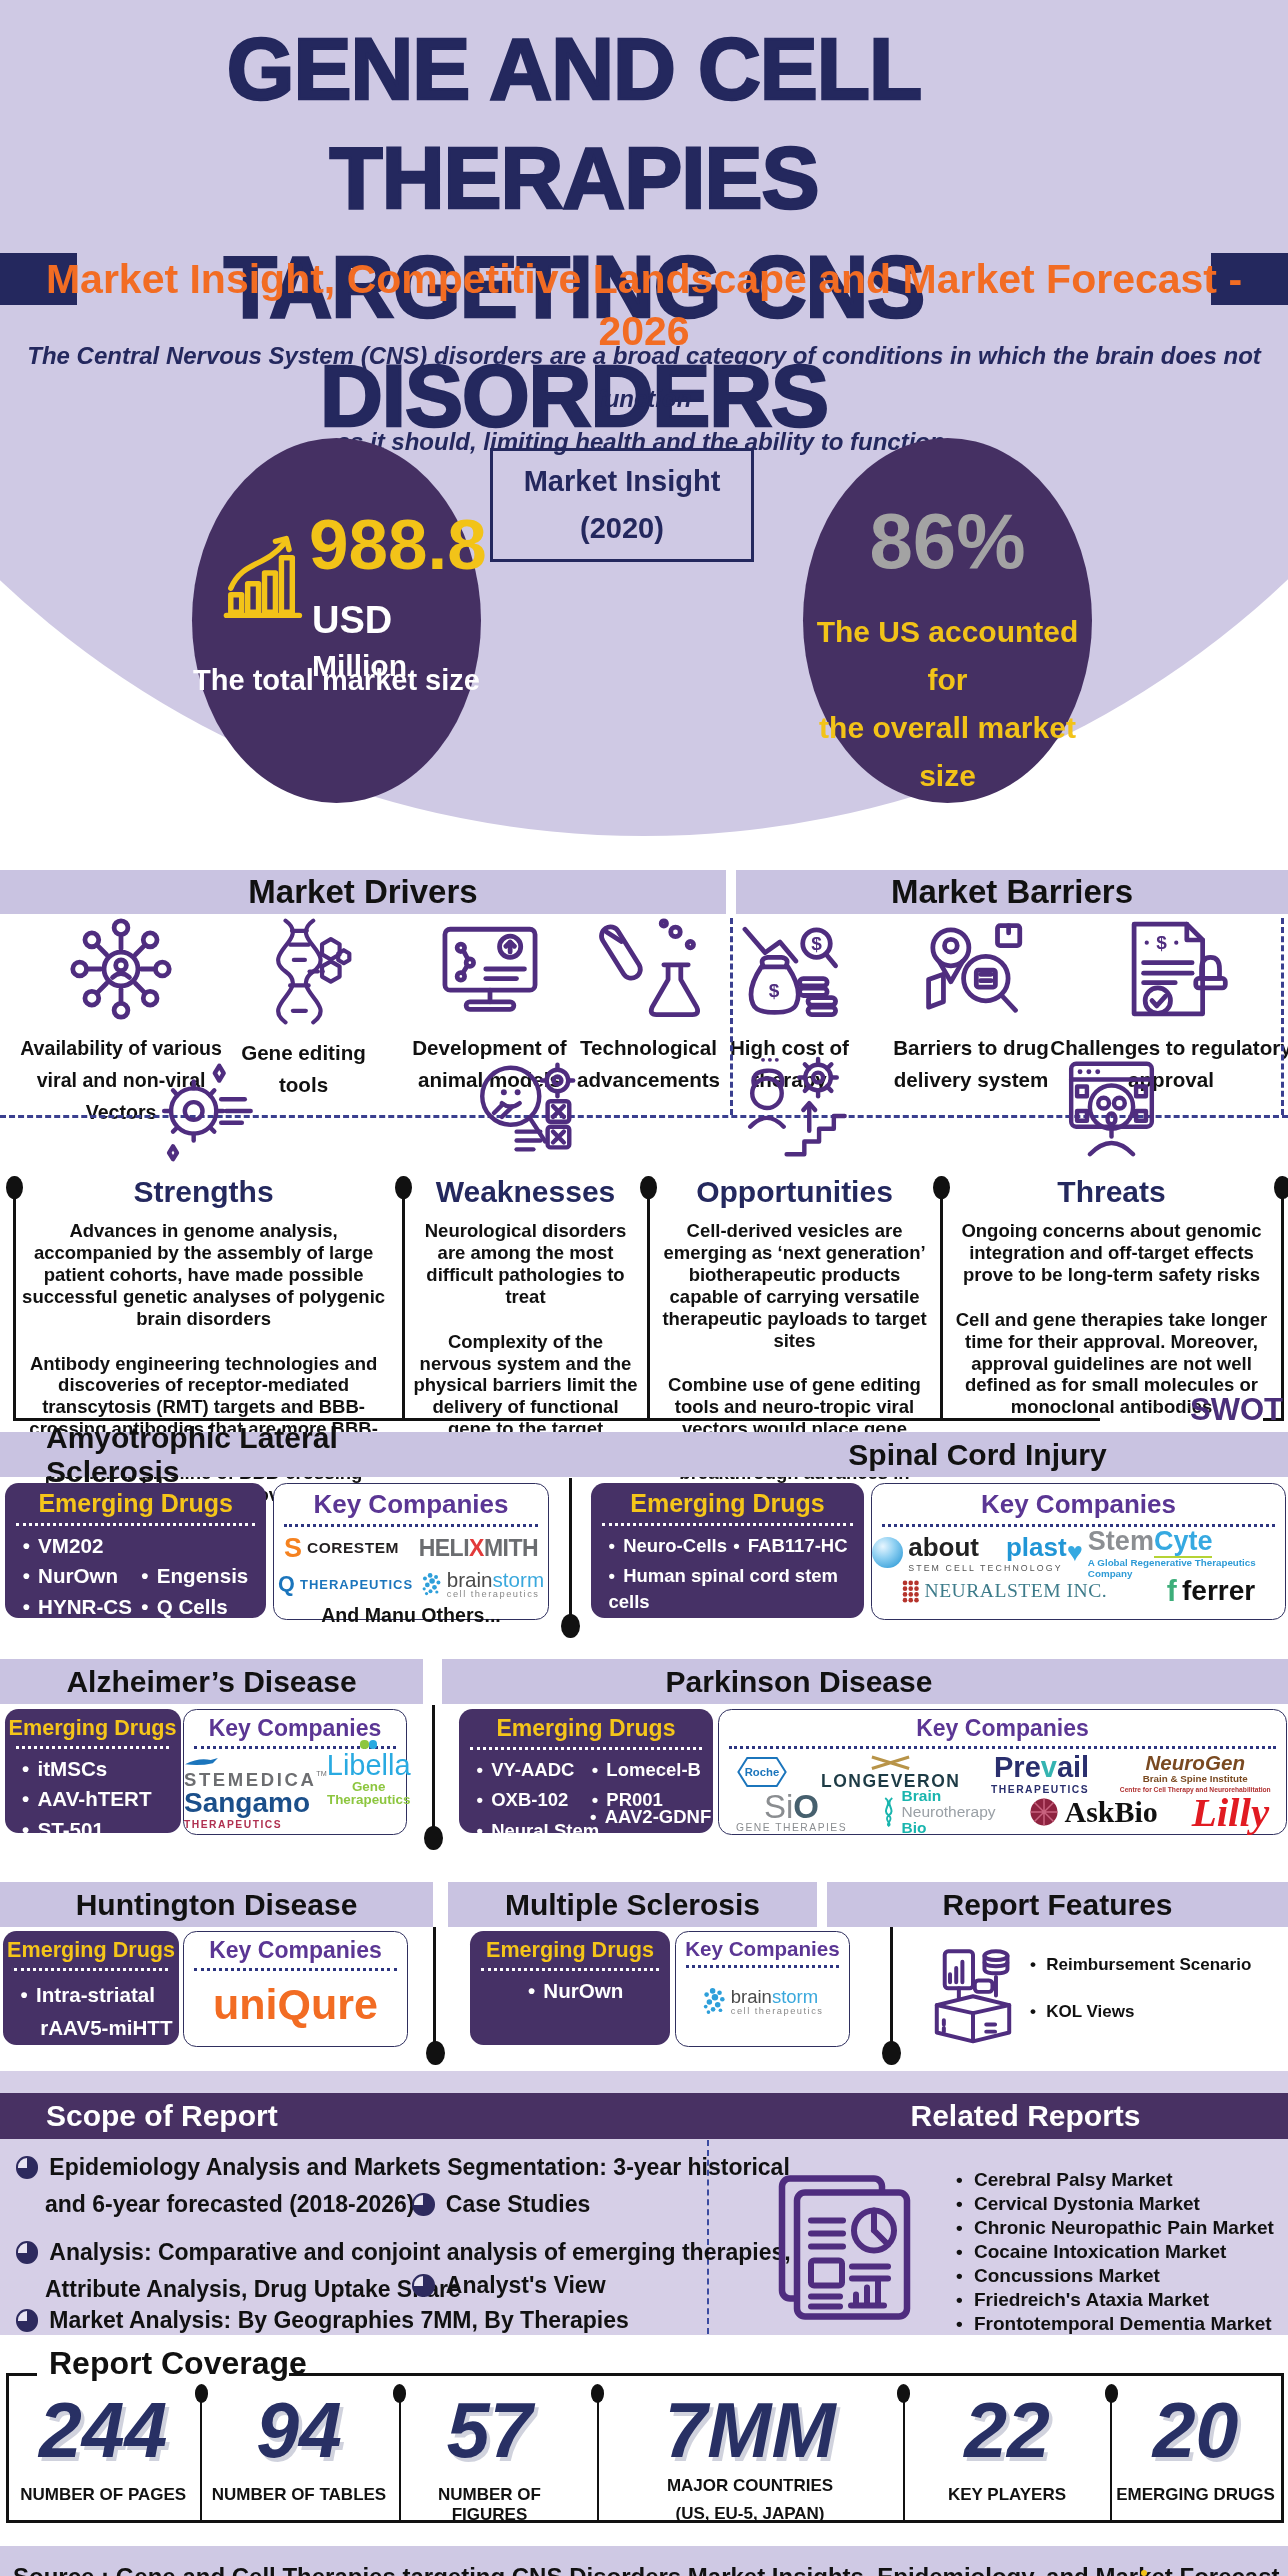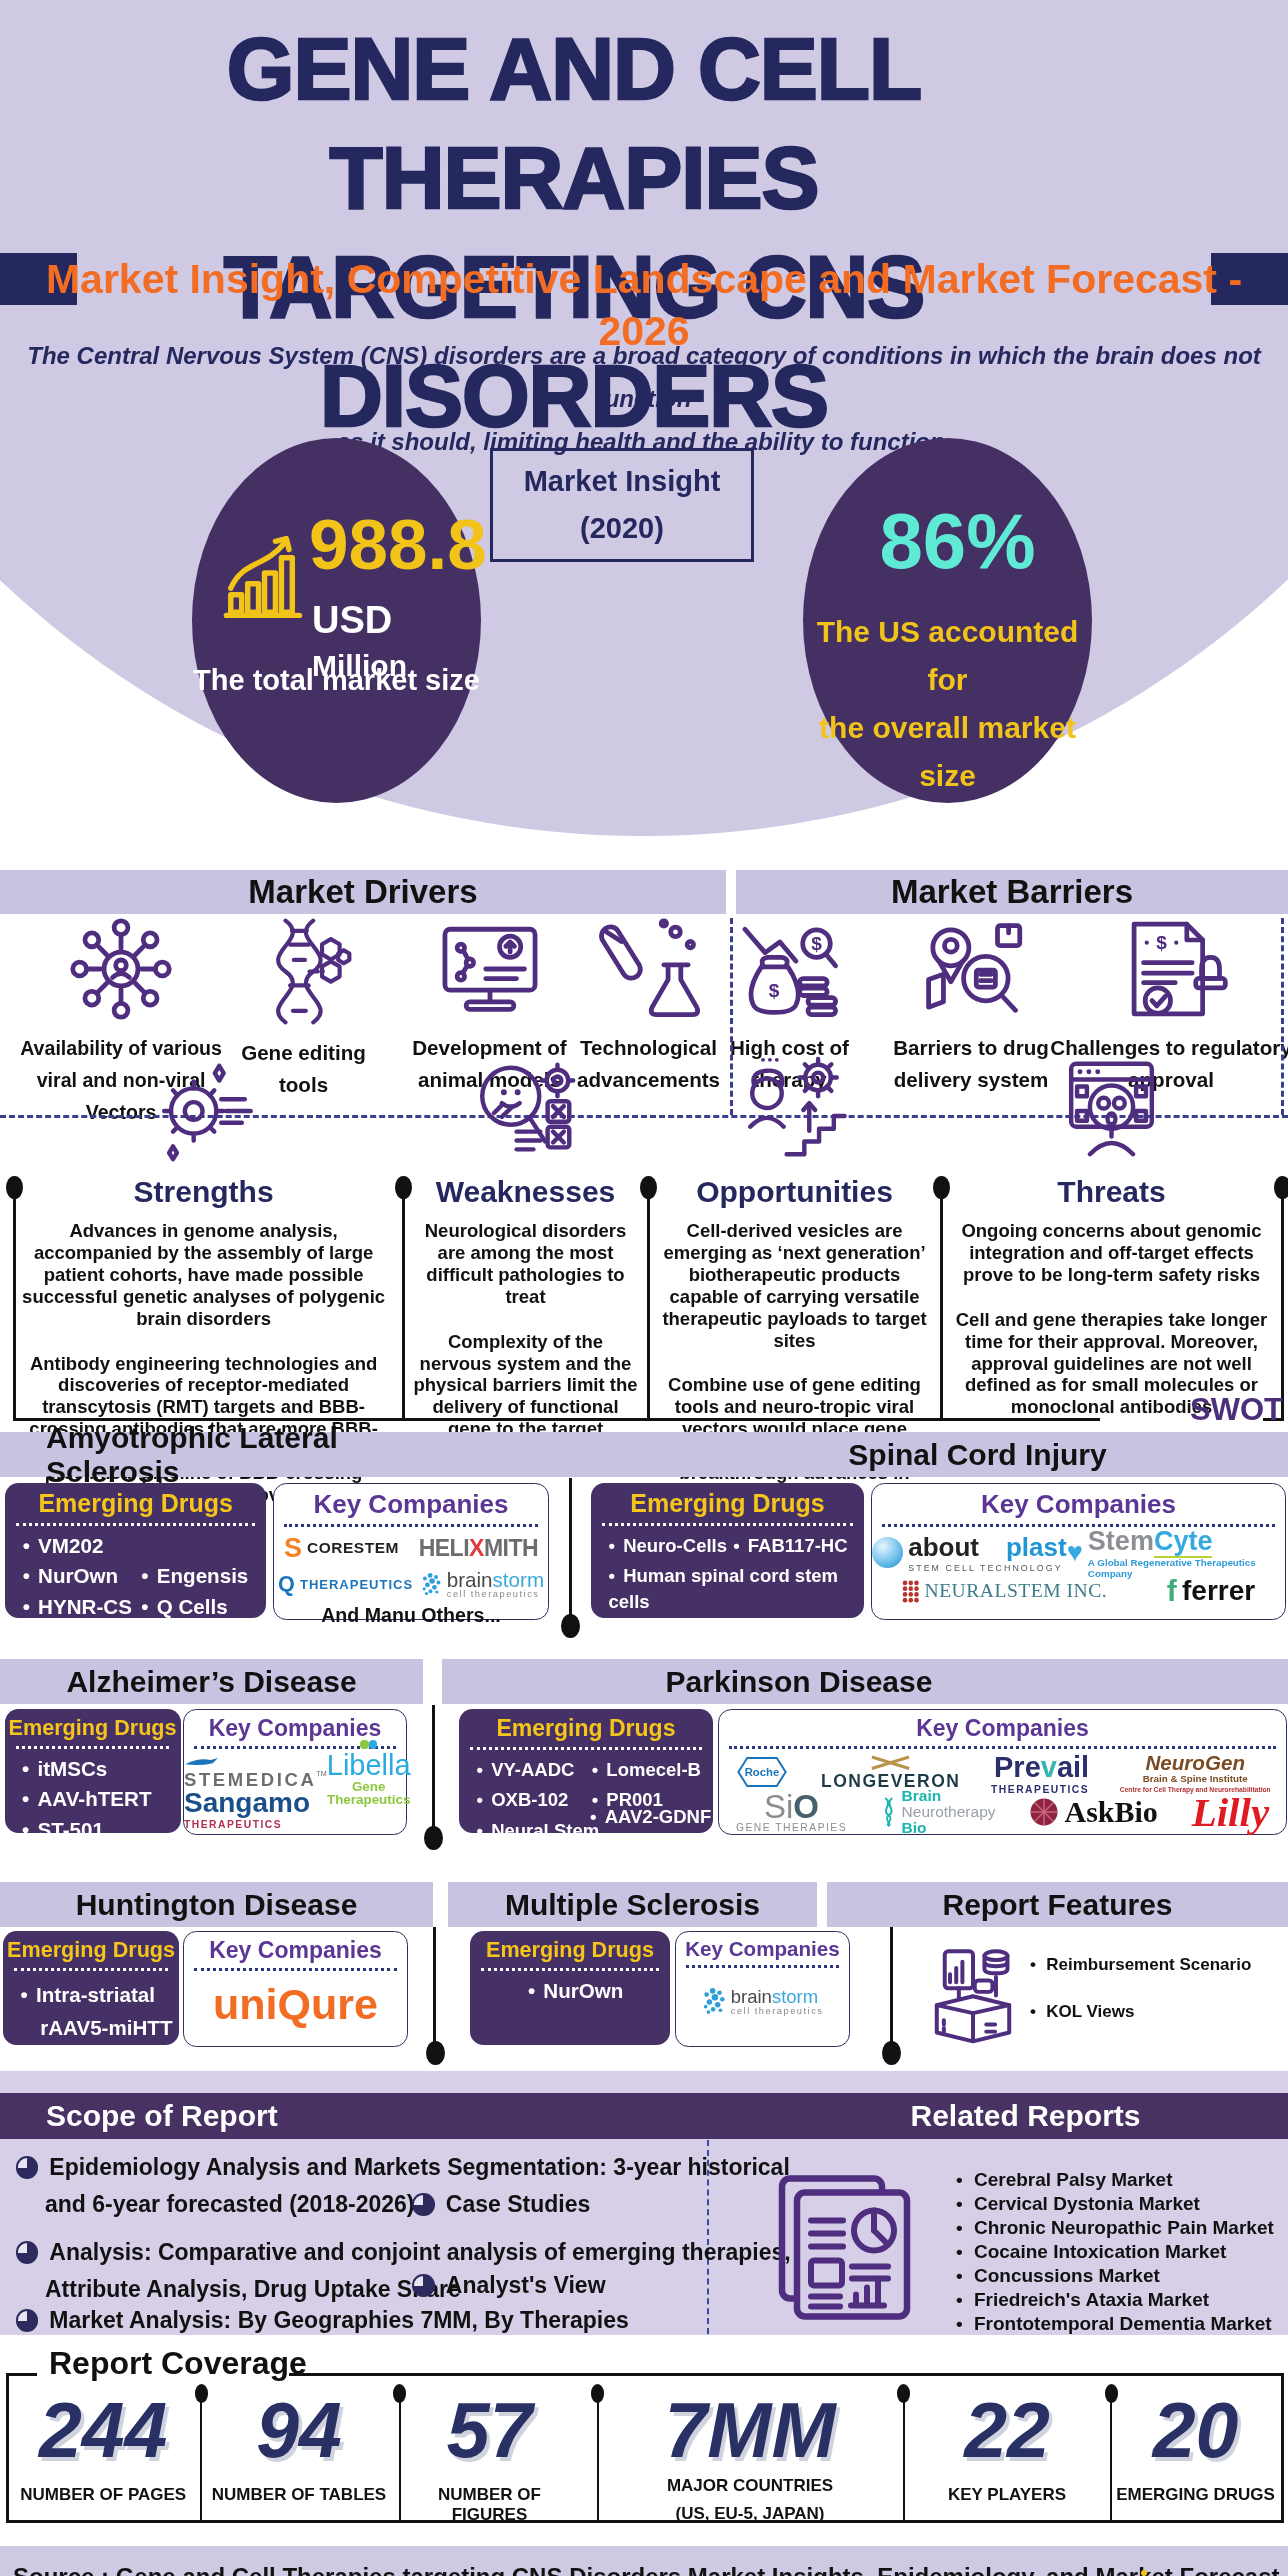--- a/index.html
+++ b/index.html
@@ -18,21 +18,21 @@
   
   .mi-box{position:absolute;left:490px;top:448px;width:258px;height:108px;border:3.1px solid #24285e;
           display:flex;flex-direction:column;justify-content:center;align-items:center;
           font-size:29px;font-weight:bold;color:#24285e;line-height:47px;}
   .circ{position:absolute;width:289px;height:365px;border-radius:50%;background:#453063;}
   .c-num{position:absolute;font-weight:bold;color:#f2c318;}
   .c1-num{left:117px;top:66px;font-size:71px;}
   .c1-unit{position:absolute;left:120px;top:161px;color:#fff;font-weight:bold;font-size:38px;}
   .c1-unit .small{font-size:30px;}
   .c1-cap{position:absolute;left:0;top:226px;width:289px;text-align:center;color:#fff;font-weight:bold;font-size:29px;}
-  .c2-num{position:absolute;left:10px;top:58px;width:289px;text-align:center;color:#5eead4;font-weight:bold;font-size:78px;}
+  .c2-num{position:absolute;left:0;top:58px;width:289px;text-align:center;color:#a3a3a3;font-weight:bold;font-size:78px;}
   .c2-cap{position:absolute;left:0;top:170px;width:289px;text-align:center;color:#f2c318;font-weight:bold;
           font-size:30px;line-height:48px;}
   
   .secbar{position:absolute;top:870px;height:44px;background:#c9c3e1;display:flex;align-items:center;
           justify-content:center;font-size:33px;font-weight:bold;color:#111;}
   .feat{position:absolute;top:916px;text-align:center;font-size:20.6px;font-weight:bold;line-height:32px;}
   .feat svg{display:block;margin:0 auto 10.3px;}
   .vdash{position:absolute;border-left:3.1px dashed #3a3f8f;}
   .hdash{position:absolute;border-top:3.1px dashed #3a3f8f;left:0;width:1288px;top:1115px;}
   

